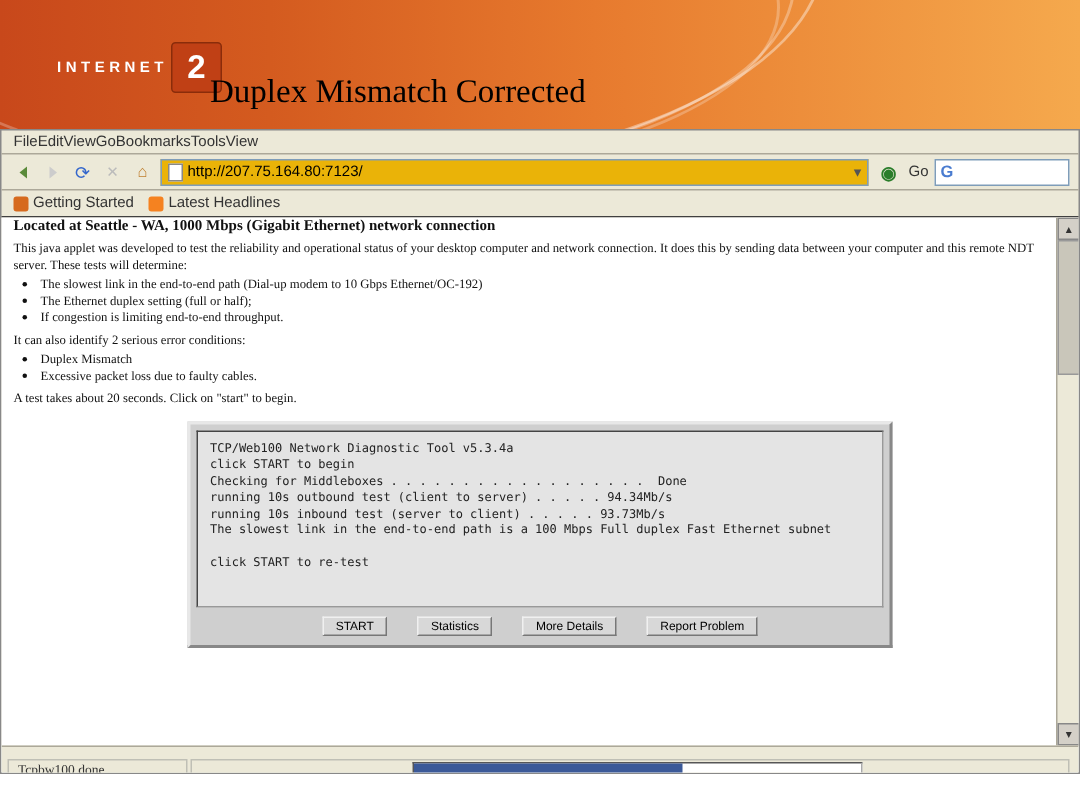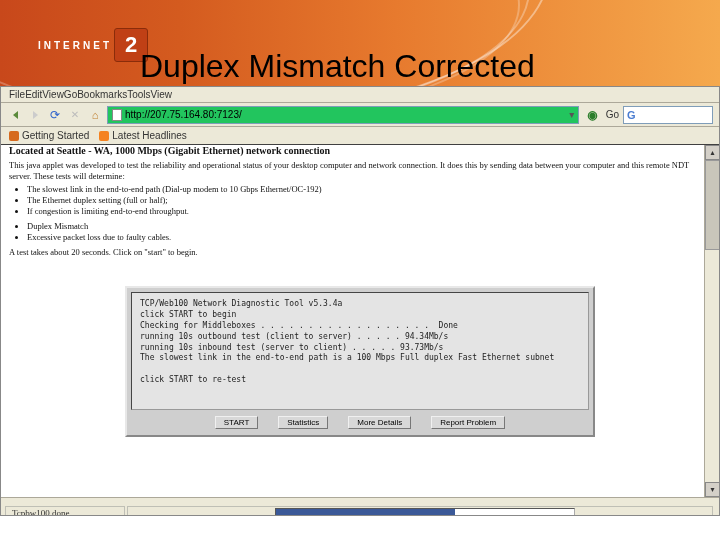--- a/index.html
+++ b/index.html
@@ -44,23 +44,24 @@
     align-items: center;
     justify-content: center;
     border-radius: 3px;
     margin: 0 2px;
     border:1px solid #8a2c0a;
   }
   .slide-title {
     position: absolute;
     left: 140px;
     top: 48px;
-    font-size: 32px;
+    font-size: 22px;
     font-weight: 400;
     color: #000;
+    font-family: Liberation Serif, serif;
   }
   
   .browser {
     border: 1px solid #888;
     background: #ece9d8;
     font-size: 10px;
   }
   .menu-bar {
     display: flex;
     gap: 0;
@@ -80,21 +81,21 @@
   }
   .tb-btn {
     width: 16px; height: 16px;
     display: inline-flex; align-items:center; justify-content:center;
     font-size: 10px;
   }
   .addr {
     flex: 1;
     display: flex;
     align-items: center;
-    background: #22c55e;
+    background: #eab308;
     border: 1px solid #7f9db9;
     height: 18px;
     padding: 0 4px;
     font-size: 10px;
     gap: 3px;
   }
   .addr .dropdown-arrow { margin-left: auto; color:#555; }
   .go-btn { color: #2a7d2a; font-weight:bold; margin:0 4px; font-size:12px; }
   .search-box {
     width: 90px; height:18px; background:#fff; border:1px solid #7f9db9;
@@ -119,21 +120,21 @@
   }
   .located {
     font-weight: bold;
     font-size: 10px;
     margin-top: 0px;
   }
   .blurb { font-size: 8.5px; margin-top:4px; line-height:1.3; }
   ul.bullets { list-style: disc; margin: 2px 0 4px 18px; font-size:8.5px; padding:0;}
   ul.bullets li { margin:0; line-height:1.3; }
   .applet-box {
-    margin: 28px auto 0 auto;
+    margin: 10px auto 0 auto;
     width: 470px;
     background: #cfcfcf;
     border: 2px solid #888;
     border-top-color:#e8e8e8;
     border-left-color:#e8e8e8;
     padding: 4px;
   }
   .applet-text-area {
     background: #e4e4e4;
     border: 1px inset #999;
@@ -265,20 +266,21 @@
     </div>
 
     <div class="content-area">
       <div class="located">Located at Seattle - WA, 1000 Mbps (Gigabit Ethernet) network connection</div>
       <div class="blurb">This java applet was developed to test the reliability and operational status of your desktop computer and network connection. It does this by sending data between your computer and this remote NDT server. These tests will determine:</div>
       <ul class="bullets">
         <li>The slowest link in the end-to-end path (Dial-up modem to 10 Gbps Ethernet/OC-192)</li>
         <li>The Ethernet duplex setting (full or half);</li>
         <li>If congestion is limiting end-to-end throughput.</li>
       </ul>
+      <div class="blurb">It can also identify 2 serious error conditions:</div>
       <ul class="bullets">
         <li>Duplex Mismatch</li>
         <li>Excessive packet loss due to faulty cables.</li>
       </ul>
       <div class="blurb">A test takes about 20 seconds. Click on "start" to begin.</div>
 
       <div class="applet-box">
         <div class="applet-text-area">TCP/Web100 Network Diagnostic Tool v5.3.4a
 click START to begin
 Checking for Middleboxes . . . . . . . . . . . . . . . . . .  Done

